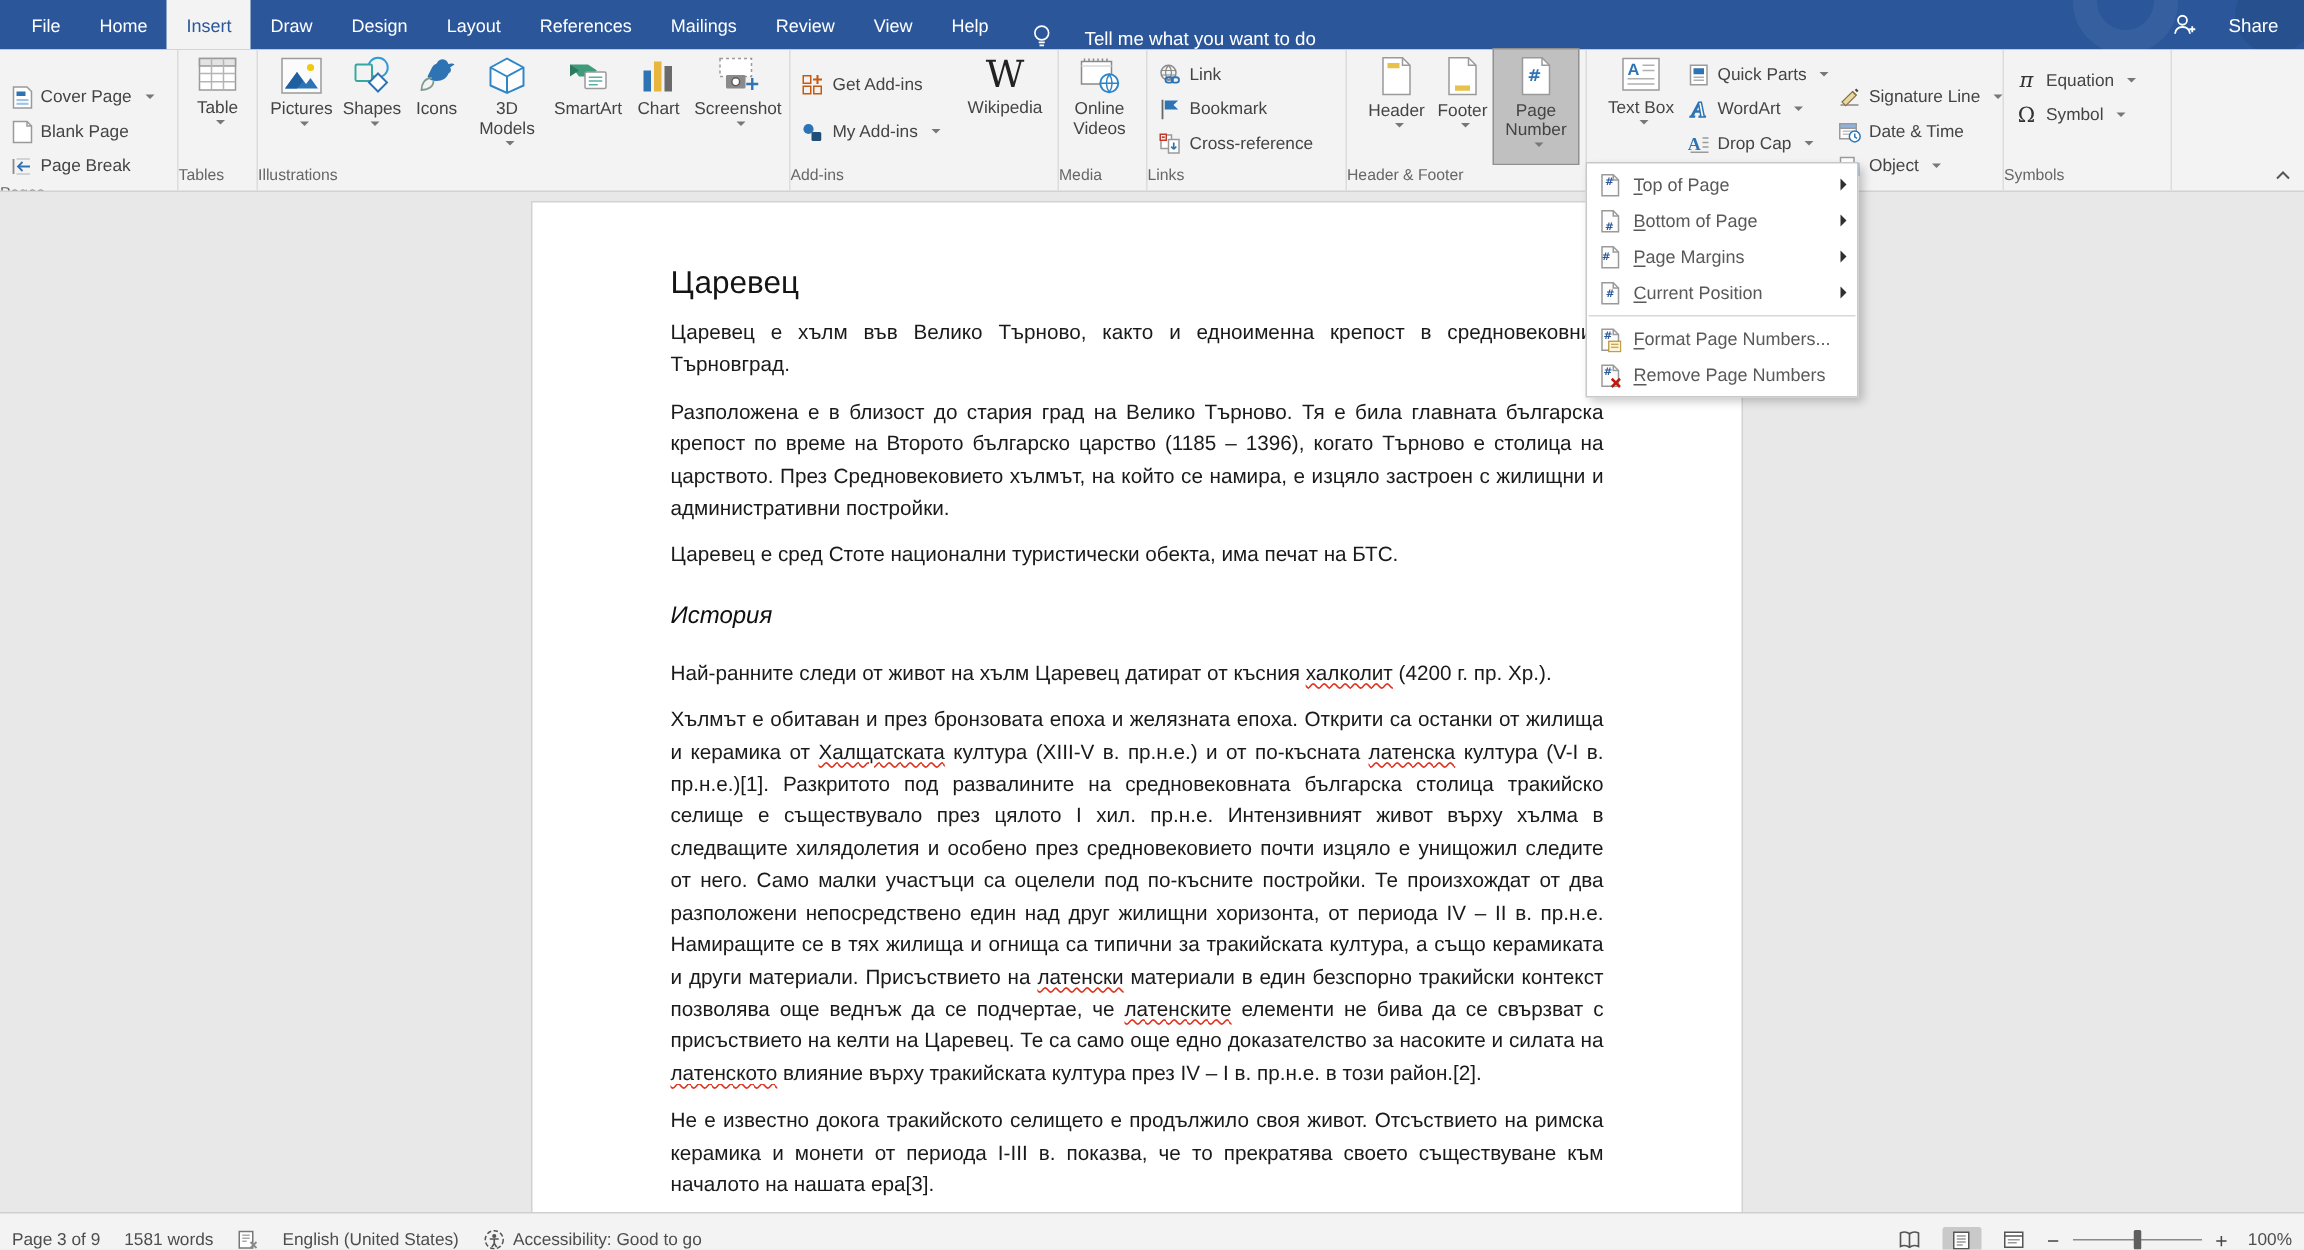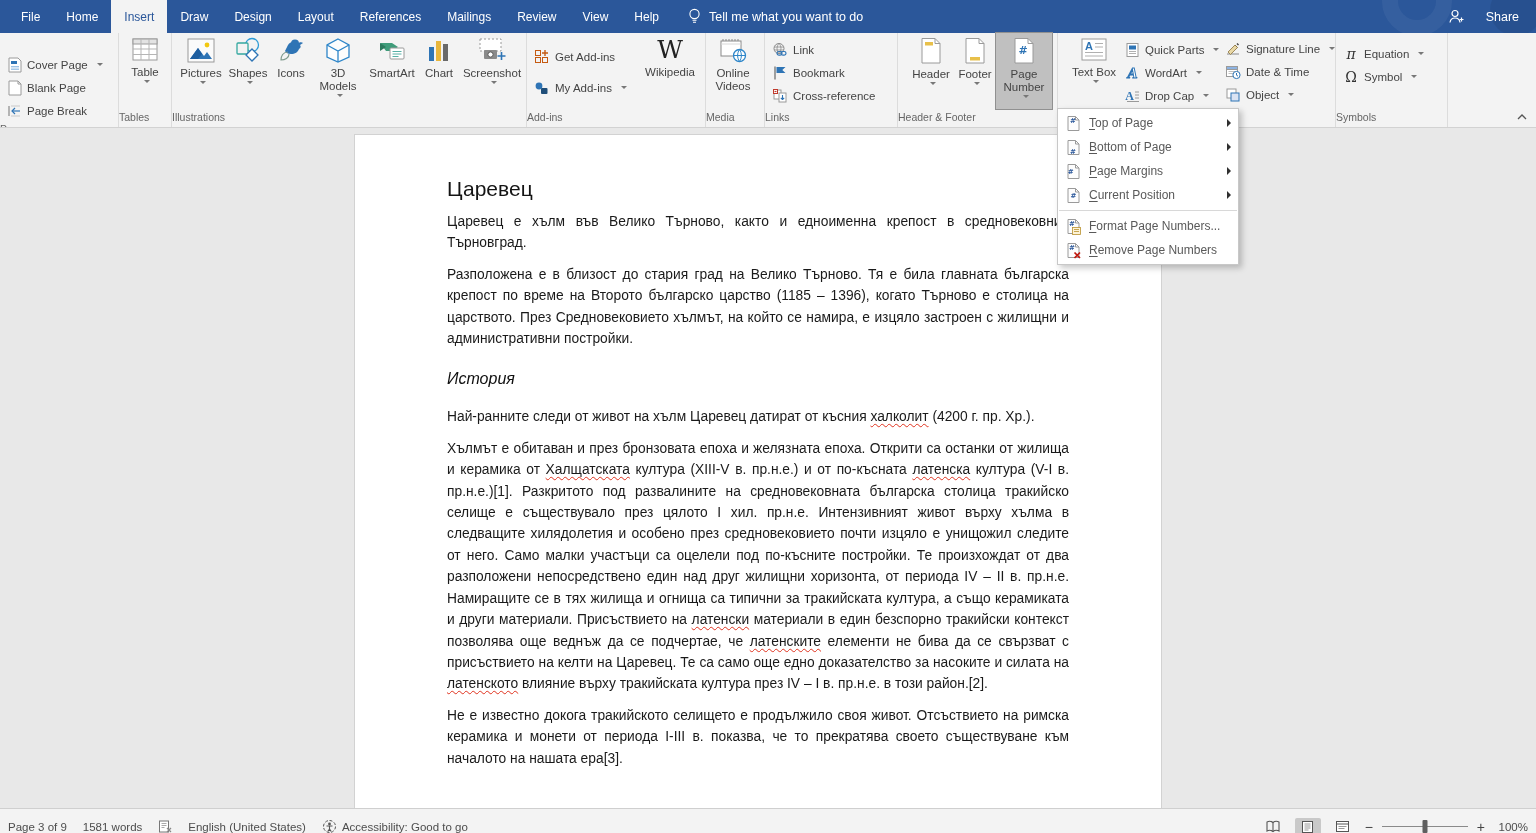--- a/index.html
+++ b/index.html
@@ -5,21 +5,21 @@
 *{margin:0;padding:0;box-sizing:border-box}
 html,body{width:1536px;height:833px;overflow:hidden}
 body{font-family:"Liberation Sans",sans-serif;background:#e8e8e8;position:relative;cursor:default}
 
 .titlebar{height:33px;background:#2b579a;display:flex;align-items:stretch;color:#fff;position:relative;overflow:hidden}
 .deco1{position:absolute;right:84px;top:-34px;width:70px;height:70px;border-radius:50%;border:16px solid rgba(255,255,255,.05);pointer-events:none}
 .deco2{position:absolute;right:-6px;top:-16px;width:52px;height:52px;border-radius:50%;background:rgba(0,0,0,.07);pointer-events:none}
 .tabs{display:flex;margin-left:8px}
 .tab{padding:0 13px;display:flex;align-items:center;font-size:12px}
 .tab.active{background:#f3f3f3;color:#2b579a}
-.tellme{display:flex;align-items:center;gap:8px;margin-left:16px;font-size:12.5px}
+.tellme{display:flex;align-items:flex-end;gap:22px;margin-left:16px;font-size:12.5px}
 .share{margin-left:auto;display:flex;align-items:center;gap:21px;padding:0 17px;font-size:12.5px;z-index:2}
 
 .ribbon{height:95px;background:#f3f3f3;border-bottom:1px solid #d2d2d2;display:flex;position:relative}
 .rgroup{border-right:1px solid #dcdcdc;display:flex;flex-direction:column;flex:none}
 .rinner{flex:1;display:flex;align-items:flex-start}
 .rlabel{font-size:10.5px;color:#666;height:17px;line-height:15px;white-space:nowrap;overflow:hidden}
 .bigbtn{display:flex;flex-direction:column;align-items:center;justify-content:flex-start;padding-top:4px;font-size:11.5px;color:#444;text-align:center;height:76px;flex:none}
 .bigbtn .blabel{line-height:13px;margin-top:3px}
 .bigbtn.pressed{background:#c0c0c0;outline:1px solid #909090}
 .smallcol{display:flex;flex-direction:column;padding:3px 0 0 7px}
@@ -410,21 +410,21 @@
           <span>
               <svg width="15" height="16" viewBox="0 0 15 16">
                 <text x="4.5" y="12" font-size="12" font-weight="bold" text-anchor="middle" fill="#2e74b5" font-family="Liberation Serif, serif">A</text>
                 <path d="M10 4h4M10 7h4M10 10h4M2 13.5h12" stroke="#9a9a9a"></path>
               </svg>
             </span>
           <span>Drop Cap</span>
             <span class="chev"></span>
         </div>
       </div>
-      <div class="smallcol" style="padding-top:4px">
+      <div class="smallcol" style="padding-top:20px">
         <div class="smallbtn">
           <span>
               <svg width="16" height="16" viewBox="0 0 16 16">
                 <path d="M2 13h12" stroke="#8a8a8a"></path>
                 <path d="M3 11 10 4l2.5 2.5-7 7z" fill="#e9d8a6" stroke="#8a7340" stroke-width=".8"></path>
                 <path d="M10 4l2.5 2.5" stroke="#8a7340"></path>
                 <path d="M12 2.5 13.5 4" stroke="#444" stroke-width="1.4"></path>
               </svg>
             </span>
           <span>Signature Line</span>
@@ -483,20 +483,21 @@
       </span>
   </div>
 </div>
 
 <div class="docarea">
   <div class="page">
     <div id="doc-content">
         <h1 class="doc-title">Царевец</h1>
         <p class="doc-p"><span>Царевец е хълм във Велико Търново, както и едноименна крепост в средновековния Търновград.</span></p>
         <p class="doc-p"><span>Разположена е в близост до стария град на Велико Търново. Тя е била главната българска крепост по време на Второто българско царство (1185 – 1396), когато Търново е столица на царството. През Средновековието хълмът, на който се намира, е изцяло застроен с жилищни и административни постройки.</span></p>
+        <p class="doc-p"><span>Царевец е сред Стоте национални туристически обекта, има печат на БТС.</span></p>
         <h2 class="doc-h2">История</h2>
         <p class="doc-p"><span>Най-ранните следи от живот на хълм Царевец датират от късния </span><span class="sp">халколит</span><span> (4200 г. пр. Хр.).</span></p>
         <p class="doc-p"><span>Хълмът е обитаван и през бронзовата епоха и желязната епоха. Открити са останки от жилища и керамика от </span><span class="sp">Халщатската</span><span> култура (XIII-V в. пр.н.е.) и от по-късната </span><span class="sp">латенска</span><span> култура (V-I в. пр.н.е.)[1]. Разкритото под развалините на средновековната българска столица тракийско селище е съществувало през цялото I хил. пр.н.е. Интензивният живот върху хълма в следващите хилядолетия и особено през средновековието почти изцяло е унищожил следите от него. Само малки участъци са оцелели под по-късните постройки. Те произхождат от два разположени непосредствено един над друг жилищни хоризонта, от периода IV – II в. пр.н.е. Намиращите се в тях жилища и огнища са типични за тракийската култура, а също керамиката и други материали. Присъствието на </span><span class="sp">латенски</span><span> материали в един безспорно тракийски контекст позволява още веднъж да се подчертае, че </span><span class="sp">латенските</span><span> елементи не бива да се свързват с присъствието на келти на Царевец. Те са само още едно доказателство за насоките и силата на </span><span class="sp">латенското</span><span> влияние върху тракийската култура през IV – I в. пр.н.е. в този район.[2].</span></p>
         <p class="doc-p"><span>Не е известно докога тракийското селището е продължило своя живот. Отсъствието на римска керамика и монети от периода I-III в. показва, че то прекратява своето съществуване към началото на нашата ера[3].</span></p>
       </div>
   </div>
 </div>
 
 <div class="menu" id="pagenum-menu">
     <div class="mitem">

